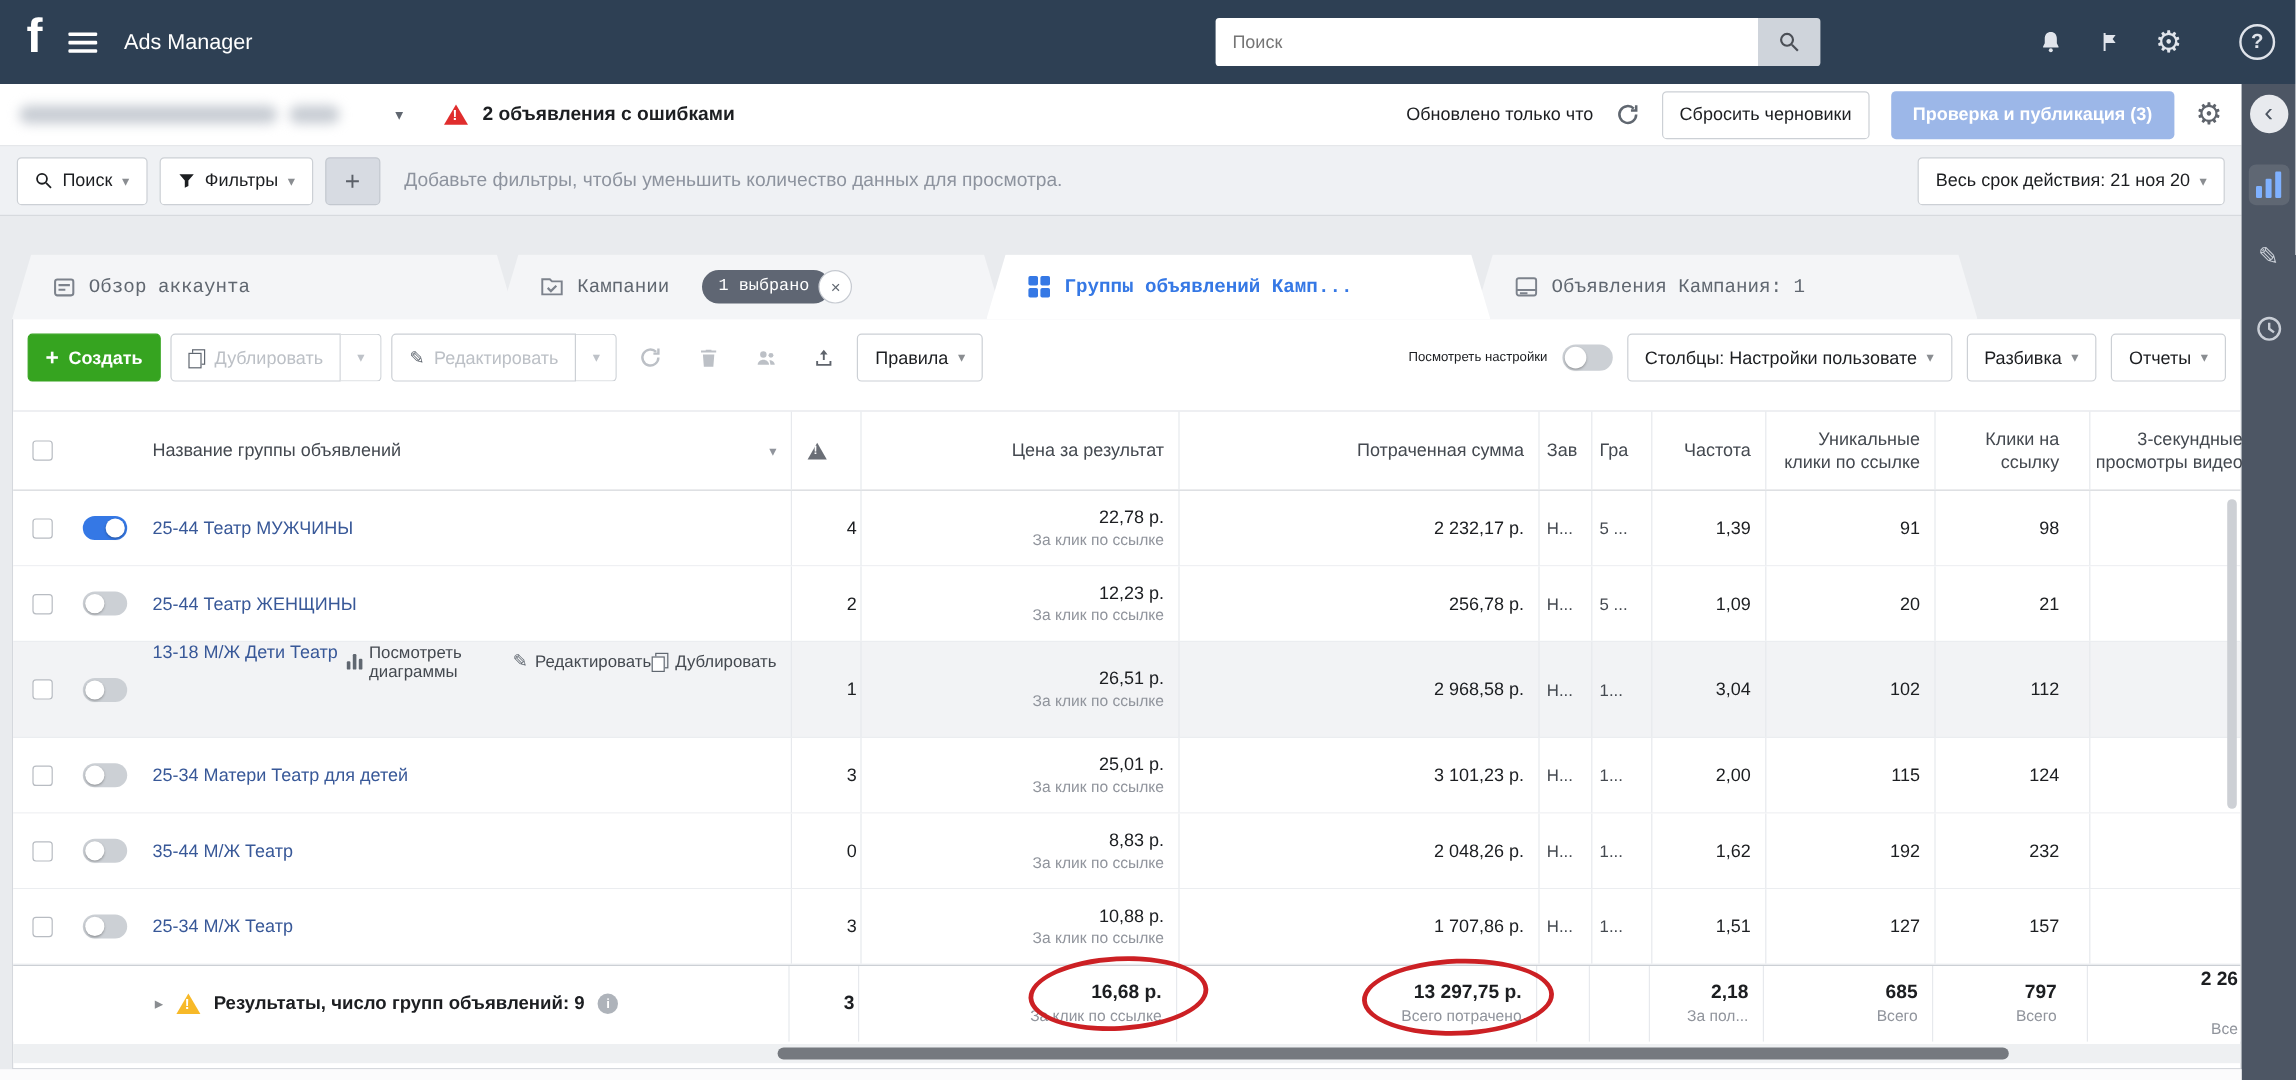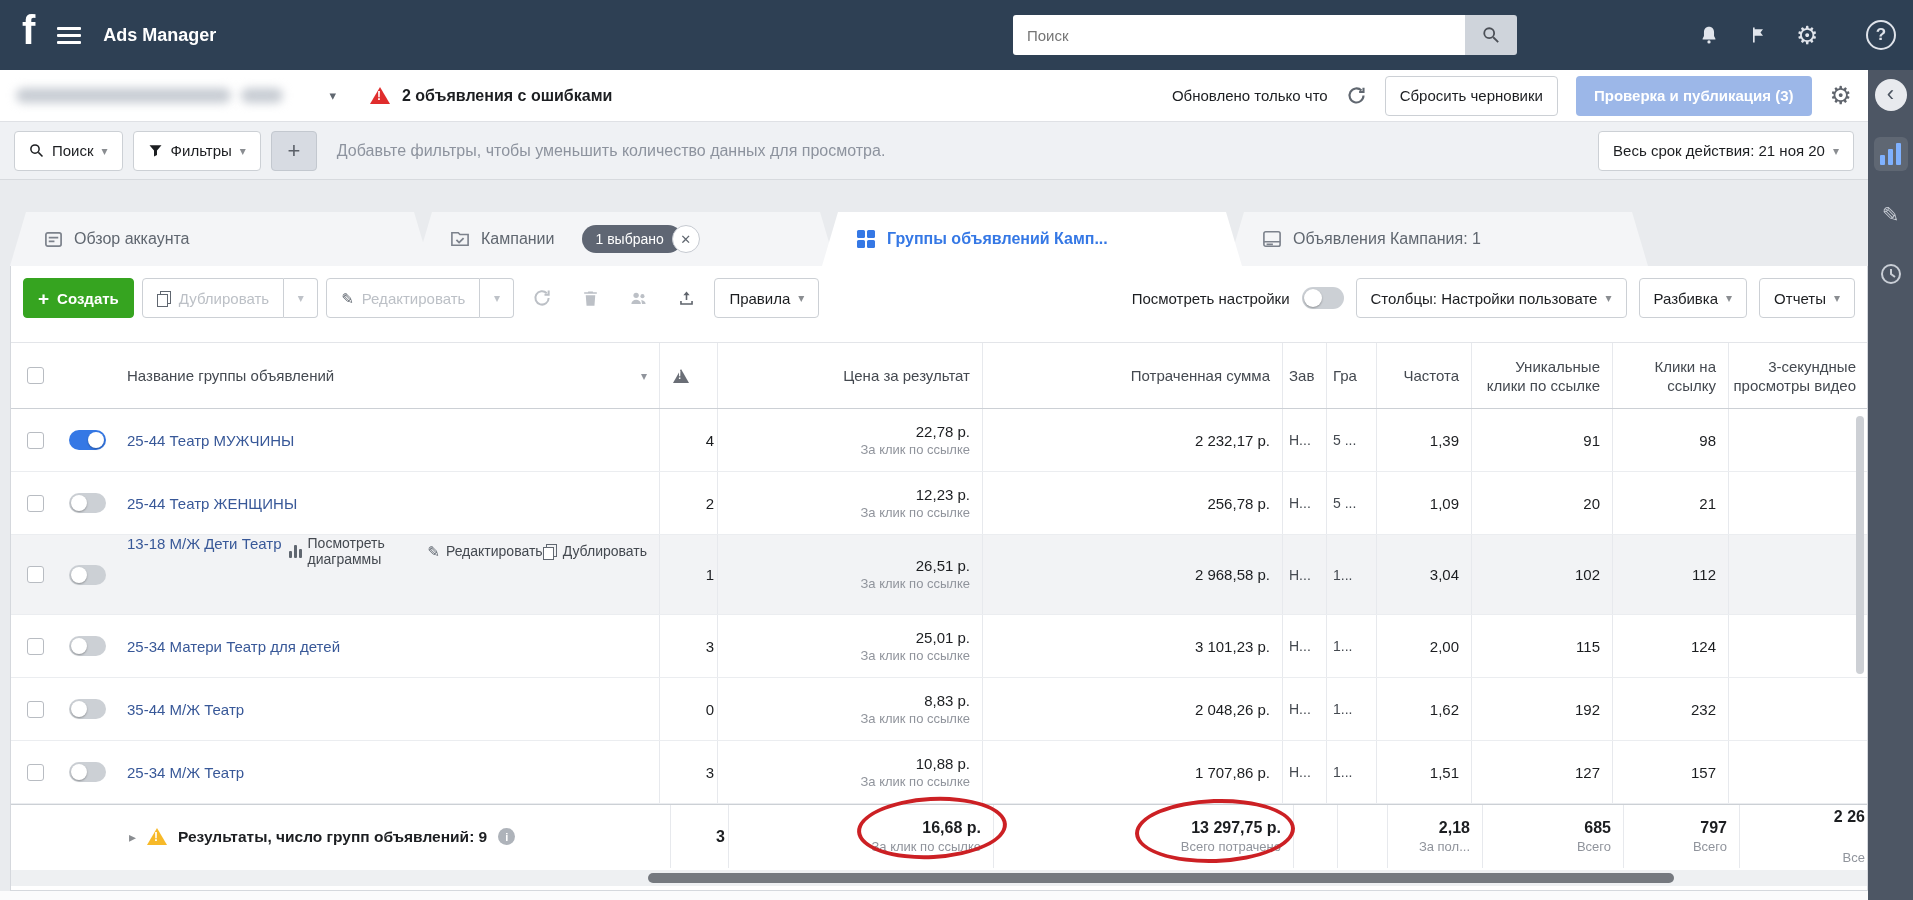--- a/index.html
+++ b/index.html
@@ -7,21 +7,21 @@
   body{position:relative;overflow:hidden;background:#e9ebee;color:#1c1e21;font-family:"Liberation Sans","DejaVu Sans",sans-serif;}
   svg{display:block;}
   button{font-family:inherit;}
 
   
   .navbar{position:absolute;left:0;top:0;width:1913px;height:70px;background:#2e4054;}
   .nav-left{position:absolute;left:22px;top:0;height:70px;display:flex;align-items:center;gap:22px;}
   .fb-logo{color:#fff;font-size:40px;font-weight:bold;line-height:1;margin-top:-10px;}
   .menu-icon{width:24px;height:17px;display:flex;flex-direction:column;justify-content:space-between;cursor:pointer;}
   .menu-icon i{display:block;height:3px;background:#fff;border-radius:1px;}
-  .nav-title{color:#fff;font-size:18px;font-weight:bold;}
+  .nav-title{color:#fff;font-size:18px;font-weight:normal;}
   .nav-search{position:absolute;left:1013px;top:15px;height:40px;display:flex;}
   .nav-search input{width:452px;height:40px;border:none;border-radius:3px 0 0 3px;padding:0 14px;font-size:15px;font-family:inherit;color:#1c1e21;outline:none;background:#fff;}
   .search-btn{width:52px;height:40px;border:none;border-radius:0 3px 3px 0;background:#cfd4db;color:#4b4f56;display:flex;align-items:center;justify-content:center;cursor:pointer;}
   .nav-icons{position:absolute;left:1698px;top:0;height:70px;display:flex;align-items:center;gap:28px;color:#e1e5ec;}
   .gear-glyph{font-size:25px;line-height:1;}
   .help-icon{position:absolute;left:1866px;top:20px;width:30px;height:30px;border-radius:50%;border:2px solid #dfe3ea;color:#dfe3ea;font-size:17px;font-weight:bold;display:flex;align-items:center;justify-content:center;}
 
   
   .account-bar{position:absolute;left:0;top:70px;width:1868px;height:52px;background:#fff;border-bottom:1px solid #dfe1e5;display:flex;align-items:center;padding:0 16px;}
   .acct-select{display:flex;align-items:center;width:320px;cursor:pointer;gap:10px;}
@@ -38,42 +38,42 @@
   .acct-gear{color:#5f646c;font-size:25px;line-height:1;}
 
   
   .filter-bar{position:absolute;left:0;top:122px;width:1868px;height:58px;background:#eff1f4;border-bottom:1px solid #d7dade;display:flex;align-items:center;padding:0 14px;gap:10px;}
   .plus-btn{width:46px;height:40px;background:#d7dbe2;border:1px solid #c3c8cf;border-radius:4px;color:#5b6068;font-size:22px;display:flex;align-items:center;justify-content:center;cursor:pointer;}
   .filter-ph{margin-left:10px;font-size:16px;color:#8d939e;}
   .date-btn{margin-left:auto;}
 
   
   .tabs{position:absolute;left:10px;top:212px;height:54px;display:flex;}
-  .tab{position:relative;height:54px;width:420px;margin-right:-14px;display:flex;align-items:center;gap:11px;padding:0 34px;font-size:16px;color:#606770;background:#f4f5f7;clip-path:polygon(16px 0,calc(100% - 16px) 0,100% 100%,0 100%);cursor:pointer;}
+  .tab{position:relative;height:54px;width:420px;margin-right:-14px;display:flex;align-items:center;gap:11px;padding:0 34px;font-size:16px;color:#606770;background:#f4f5f7;clip-path:polygon(16px 0,calc(100% - 16px) 0,100% 100%,0 100%);cursor:pointer;font-family:Liberation Mono, monospace;}
   .tab:nth-child(1){z-index:4;} .tab:nth-child(2){z-index:3;} .tab:nth-child(4){z-index:1;}
   .tab.active{background:#fff;color:#3578e5;font-weight:bold;z-index:10;}
   .ticon{color:#7c828c;flex:0 0 auto;}
   .tab.active .ticon{color:#3578e5;}
   .badge-wrap{display:flex;align-items:center;margin-left:16px;}
   .sel-pill{background:#5f6673;color:#fff;font-size:14px;font-weight:normal;border-radius:15px;padding:6px 18px 6px 14px;}
   .pill-x{margin-left:-10px;width:28px;height:28px;border-radius:50%;background:#fff;border:1px solid #c6cad1;color:#606770;font-size:13px;display:flex;align-items:center;justify-content:center;cursor:pointer;}
 
   
   .panel{position:absolute;left:10px;top:266px;width:1858px;height:625px;background:#fff;border:1px solid #d5d8dd;border-top:none;}
   .toolbar{height:64px;display:flex;align-items:center;padding:0 12px;gap:8px;}
   .btn-create{background:#36a420;border:1px solid #36a420;color:#fff;font-weight:bold;}
   .btn-create .plus{font-size:19px;font-weight:bold;line-height:1;}
   .btn-group{display:flex;}
   .btn-group .btn{border-radius:4px 0 0 4px;}
   .btn-caret{width:34px;height:40px;border:1px solid #ccd0d5;border-left:none;border-radius:0 4px 4px 0;background:#fff;display:flex;align-items:center;justify-content:center;color:#bec2c8;font-size:12px;cursor:pointer;}
   .btn.disabled{color:#bcc0c6;}
   .icon-btn{width:40px;height:40px;display:flex;align-items:center;justify-content:center;color:#bcc0c6;background:none;border:none;cursor:pointer;}
   .icon-btn.dark{color:#5f646c;}
   .toolbar-right{margin-left:auto;display:flex;align-items:center;gap:12px;}
-  .vs-label{font-size:15px;}
+  .vs-label{font-size:11px;}
   .toggle{width:37px;height:20px;border-radius:10px;background:#ccd0d5;position:relative;display:inline-block;cursor:pointer;flex:0 0 auto;}
   .toggle i{position:absolute;left:2px;top:2px;width:16px;height:16px;border-radius:50%;background:#fff;box-shadow:0 1px 2px rgba(0,0,0,.3);}
   .toggle.on{background:#3578e5;}
   .toggle.on i{left:auto;right:2px;}
   .toggle.big{width:42px;height:22px;border-radius:11px;}
   .toggle.big i{width:18px;height:18px;}
 
   
   .thead{display:flex;height:67px;border-top:1px solid #e3e5e9;border-bottom:1px solid #ccd0d5;font-size:15px;color:#444950;background:#fff;}
   .trow{display:flex;height:63px;border-bottom:1px solid #ebedf0;font-size:15px;background:#fff;}
@@ -90,21 +90,21 @@
   .c-name{width:544px;}
   .c-warn{width:42px;justify-content:center;}
   .c-sliver{width:16px;padding:0 3px 0 0;justify-content:flex-end;}
   .c-cost{width:265px;}
   .c-spent{width:300px;}
   .c-zav{width:44px;padding:0 6px;}
   .c-gra{width:50px;padding:0 6px;}
   .c-freq{width:95px;}
   .c-uniq{width:141px;}
   .c-clicks{width:116px;}
-  .c-video{width:128px;padding:0;overflow:hidden;}
+  .c-video{width:128px;padding:0;overflow:hidden;margin-left:13px;}
   .hdr-wrap{line-height:19px;}
   .vid-inner{display:inline-block;width:140px;text-align:right;line-height:19px;}
   .name-hdr{justify-content:space-between;}
   .sort-caret{color:#90949c;font-size:12px;cursor:pointer;}
   .checkbox{width:17px;height:17px;border:1px solid #b8bcc2;border-radius:3px;background:#fff;display:inline-block;cursor:pointer;}
   .adset-link{color:#385898;font-size:15px;text-decoration:none;white-space:nowrap;cursor:pointer;}
   .c-name.stacked{align-items:flex-start;justify-content:center;gap:7px;}
   .row-actions{display:flex;align-items:center;font-size:14px;color:#444950;}
   .action{display:flex;align-items:center;gap:6px;cursor:pointer;}
   .ic-bars{display:inline-flex;align-items:flex-end;gap:2px;height:13px;}

